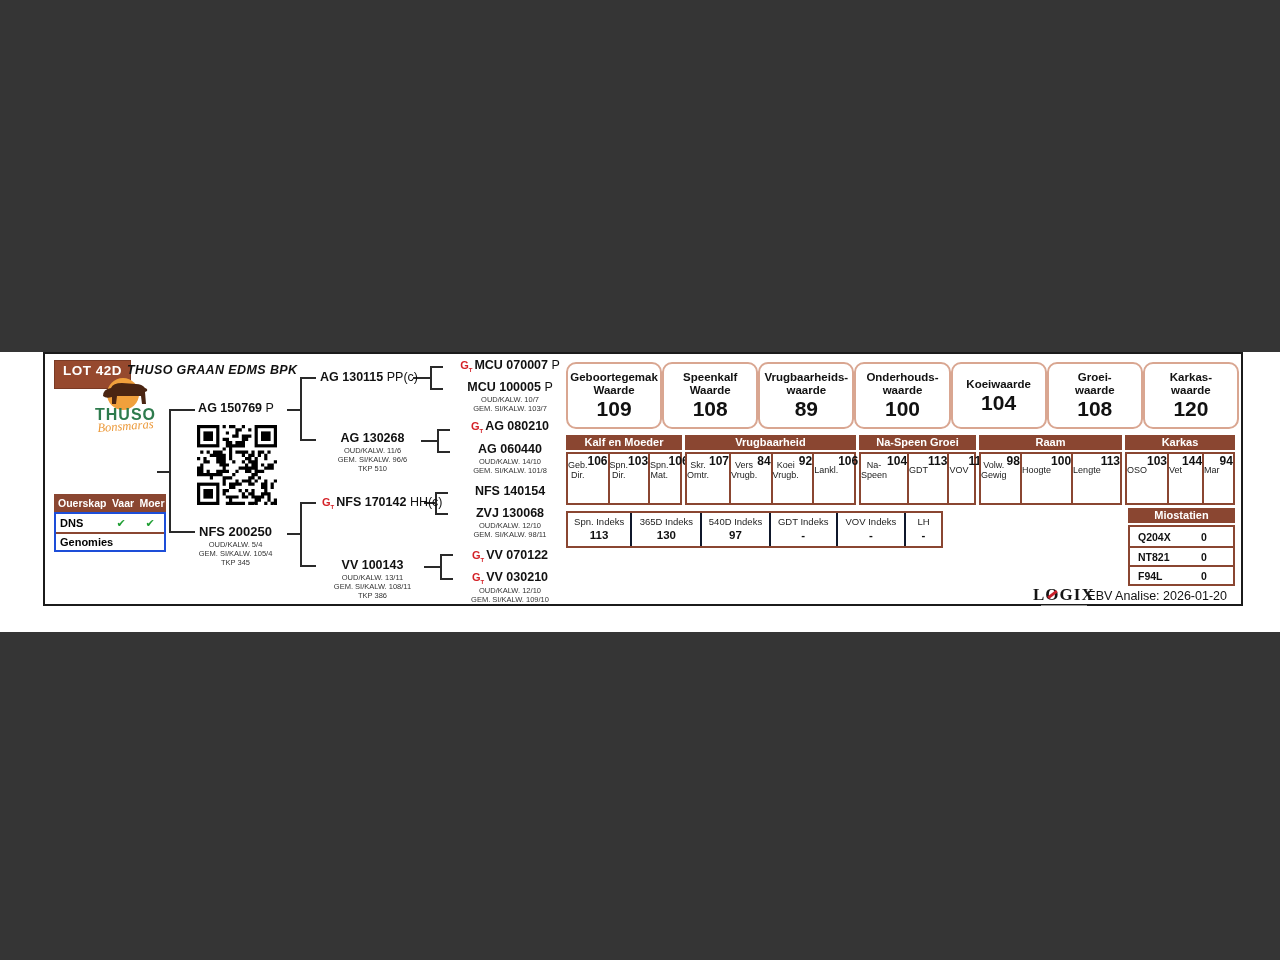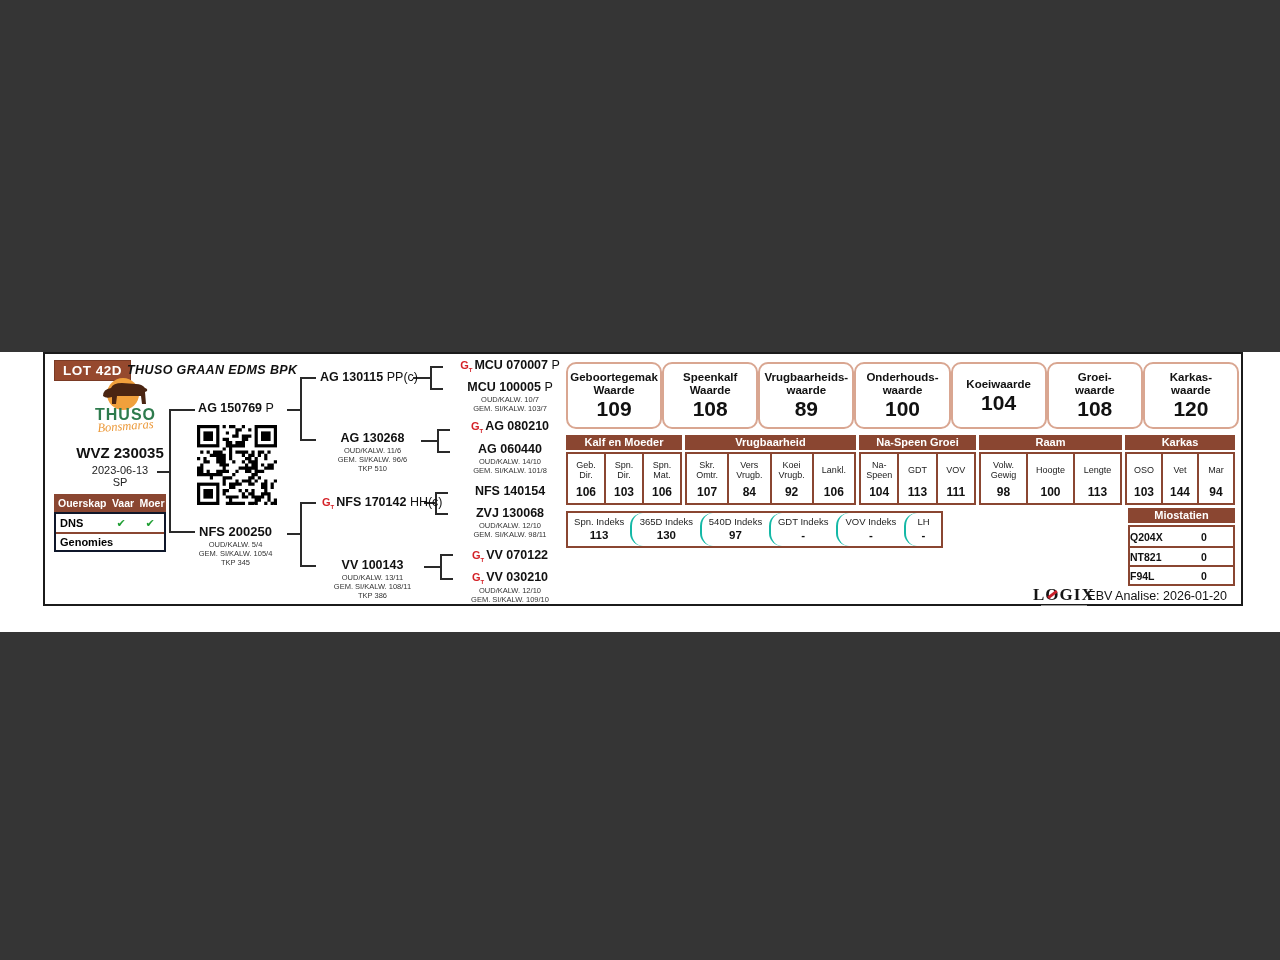--- a/index.html
+++ b/index.html
@@ -6,21 +6,21 @@
   html,body { width:1280px; height:960px; overflow:hidden; background:#353535;
     font-family:"Liberation Sans","DejaVu Sans",sans-serif; }
   .band { position:absolute; left:0; top:352px; width:1280px; height:280px; background:#ffffff; }
   .card { position:absolute; left:43px; top:352px; width:1200px; height:254px;
     background:#fff; border:2px solid #1b1b1b; }
   .hline { position:absolute; border-top:2px solid #2a2a2a; height:0; }
   .bracket { position:absolute; border-left:2px solid #2a2a2a; border-top:2px solid #2a2a2a;
     border-bottom:2px solid #2a2a2a; }
   
   .lot-badge { position:absolute; left:9px; top:6px; background:#96492e; border:1px solid #7a3a24;
-    color:#fff; font-weight:700; font-size:13.5px; padding:2px 8px 2px; letter-spacing:.5px; }
+    color:#fff; font-weight:700; font-size:13.5px; padding:2px 8px 10px; letter-spacing:.5px; }
   .farm-title { position:absolute; left:82px; top:9px; font-style:italic; font-weight:700;
     font-size:12.5px; color:#111; letter-spacing:.4px; }
   
   .logo { position:absolute; left:28px; top:24px; width:105px; height:66px; text-align:center; }
   .sun { position:absolute; left:34px; top:0; width:32px; height:32px; border-radius:50%;
     background:#f0a03c; }
   .bull { position:absolute; left:26px; top:2px; width:52px; height:28px; }
   .logo-name { position:absolute; left:0; top:28px; width:100%; color:#2e7b4d; font-weight:800;
     font-size:16px; letter-spacing:1px; }
   .logo-sub { position:absolute; left:0; top:41px; width:100%; color:#ec9a3c;
@@ -28,21 +28,21 @@
     transform:rotate(-4deg); }
   
   .animal { position:absolute; left:16px; top:90px; width:118px; text-align:center; }
   .animal-id { font-weight:700; font-size:15px; color:#111; }
   .animal-dob { font-size:11px; margin-top:3px; color:#222; }
   .animal-status { font-size:11px; color:#222; }
   
   .ouerskap { position:absolute; left:9px; top:140px; width:112px; font-size:10.5px;border-radius:13px; }
   .ouerskap .hd { background:#8a4631; color:#fff; font-weight:700; display:flex;
     height:18px; align-items:center; }
-  .ouerskap .bd { border:2px solid #0f172a; background:#fff; }
+  .ouerskap .bd { border:2px solid #1d4ed8; background:#fff; }
   .ouerskap .row { display:flex; height:18px; align-items:center; font-weight:700; font-size:11px; }
   .ouerskap .row + .row { border-top:2px solid #8a4631; }
   .ouerskap .c1 { flex:1; padding-left:4px; }
   .ouerskap .c2 { width:30px; text-align:center; }
   .ouerskap .c3 { width:28px; text-align:center; }
   .check { color:#1f9e33; font-size:11px; font-weight:700; }
   
   .ped-name { font-weight:700; font-size:12.5px; color:#111; white-space:nowrap; }
   .ped-suffix { font-weight:400; }
   .ped-stats { font-size:7.5px; line-height:9px; color:#333; margin-top:1px; }
@@ -54,40 +54,40 @@
   .vbox { flex:1; border:2px solid #d9a691; border-radius:10px; display:flex; flex-direction:column;
     justify-content:center; align-items:center; padding:2px; background:#fff; }
   .vbox .lbl { font-weight:600; font-size:11.5px; line-height:13px; white-space:pre-line;
     text-align:center; color:#111; }
   .vbox .val { font-weight:700; font-size:21px; line-height:23px; color:#111; }
   
   .groups { position:absolute; left:521px; top:81px; display:flex; gap:3px; }
   .group .ghead { height:15px; background:#8a4631; color:#fff; font-weight:700; font-size:11px;
     line-height:15px; text-align:center; }
   .group .gbody { margin-top:2px; border:2px solid #8a4631; height:53px; display:flex; background:#fff; }
-  .gcol { flex:1; display:flex; flex-direction:column; }
+  .gcol { flex:1; display:flex; flex-direction:row; }
   .gcol + .gcol { border-left:2px solid #8a4631; }
   .gcol .h { height:31px; display:flex; align-items:center; justify-content:center;
     font-size:9px; line-height:10px; white-space:pre-line; text-align:center; color:#222; }
   .gcol .v { font-weight:700; font-size:12px; text-align:center; color:#111; }
   
   .indeks { position:absolute; left:521px; top:157px; width:377px; height:37px;
     border:2px solid #8a4631; display:flex; background:#fff; }
   .icol { display:flex; flex-direction:column; align-items:center; padding-top:3px; }
-  .icol + .icol { border-left:2px solid #14b8a6;border-radius:13px; }
+  .icol + .icol { border-left:2px solid #0f172a; }
   .icol .h { font-size:9.5px; color:#222; }
   .icol .v { font-weight:700; font-size:11.5px; margin-top:2px; color:#111; }
   
   .mio { position:absolute; left:1083px; top:154px; width:107px; }
   .mio .mhead { height:15px; background:#8a4631; color:#fff; font-weight:700; font-size:11px;
     line-height:15px; text-align:center; }
   .mio .mbody { margin-top:2px; border:2px solid #8a4631; background:#fff; }
   .mio .mrow { display:flex; align-items:center; height:19px; font-size:10.5px; font-weight:600; color:#111; }
   .mio .mrow + .mrow { border-top:2px solid #8a4631; }
-  .mio .ml { flex:1; }
+  .mio .ml { flex:1; padding-left:8px; }
   .mio .mv { width:58px; text-align:center; }
   
   .opmerk { position:absolute; left:521px; top:233px; font-size:12.5px; color:#111; }
   .opmerk b { font-size:13px; }
   .logix { position:absolute; left:988px; top:231px;
     font-family:"Liberation Serif","DejaVu Serif",serif; font-weight:700; font-size:17px;
     letter-spacing:1px; color:#151515; }
   .logix .redmark { position:absolute; left:14px; top:8px; width:11px; height:3px;
     background:#c8202a; transform:rotate(-38deg); }
   .logix .underline { height:1px; background:#999; width:46px; margin:0 auto; }
@@ -106,25 +106,20 @@
 
   <div class="logo">
     <div class="sun"></div>
     <svg class="bull" viewBox="0 0 52 28">
       <path fill="#4a2512" d="M4 16 Q4 9 12 8 Q14 3 23 3 L37 4 Q43 4 46 8 Q49 9 48 11 L46 12 L47 24 L43 24 L42 16 L18 16 L17 24 L13 24 L13 17 Q7 19 4 16 Z"></path>
     </svg>
     <div class="logo-name">THUSO</div>
     <div class="logo-sub">Bonsmaras</div>
   </div>
 
-  <div class="animal">
-    <div class="animal-id">WVZ 230035</div>
-    <div class="animal-dob">2023-06-13</div>
-    <div class="animal-status">SP</div>
-  </div>
 
   <div class="ouerskap">
     <div class="hd">
       <span class="c1">Ouerskap</span>
       <span class="c2">Vaar</span>
       <span class="c3">Moer</span>
     </div>
     <div class="bd">
       <div class="row">
         <span class="c1">DNS</span>

